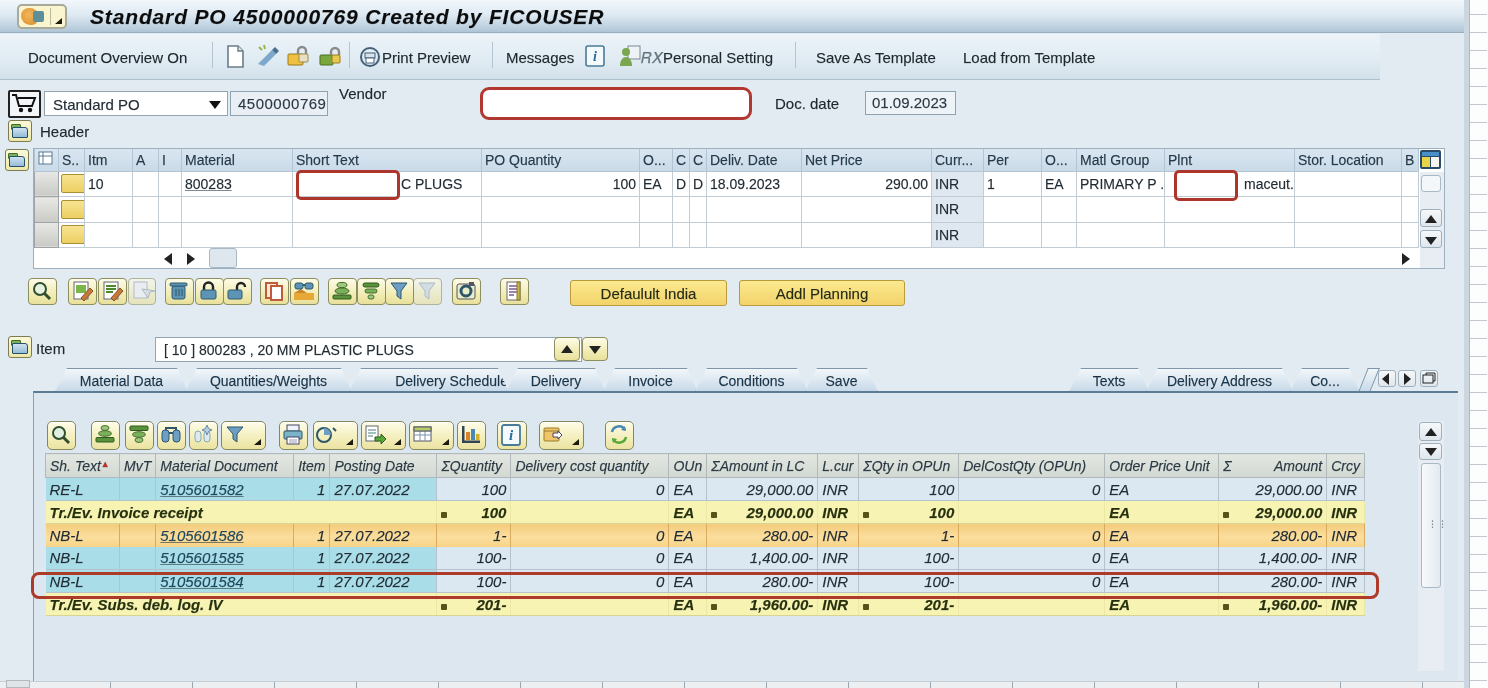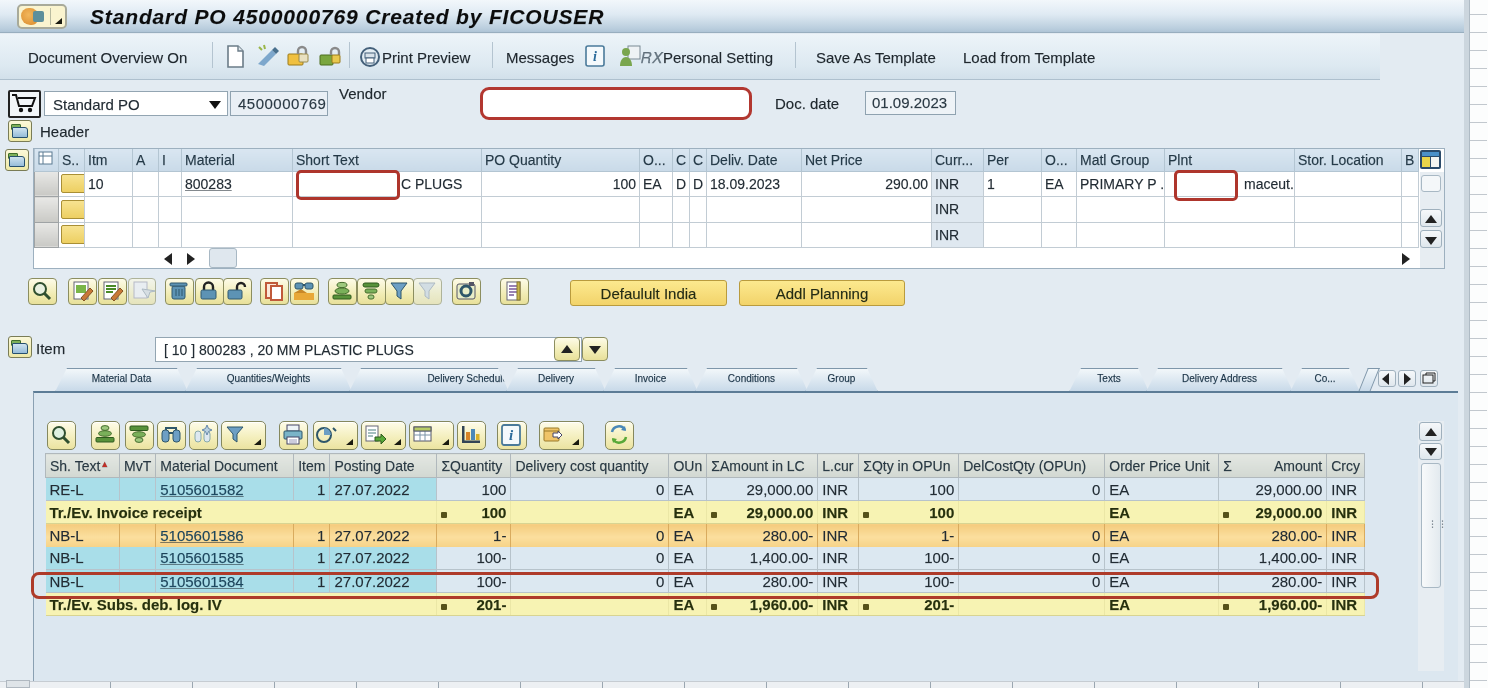--- a/index.html
+++ b/index.html
@@ -85,37 +85,37 @@
 
 
 .sapbtn { position:absolute; height:27px; border:1px solid #8c8e60; border-radius:4px;
   background:linear-gradient(#fdfbe8, #f1ecb4 60%, #e8e09a); }
 .ybtn { position:absolute; height:26px; border:1px solid #b99b3e; border-radius:3px;
   background:linear-gradient(#fce98f,#f2d36a); font-size:15px; color:#242c10; text-align:center; }
 
 
 #tabrow { left:46px; top:366px; width:1360px; height:26px; }
 .tab { position:absolute; top:2px; height:24px; background:linear-gradient(#f2f7fa,#c6d8e8);
-  border:1px solid #7e96aa; border-bottom:none; color:#17354c; font-size:10px; text-align:center;
+  border:1px solid #7e96aa; border-bottom:none; color:#17354c; font-size:14px; text-align:center;
   clip-path:polygon(12px 0, calc(100% - 11px) 0, 100% 100%, 0 100%); padding-top:4px; }
 .tab.sel { top:0; height:26px; background:linear-gradient(#a9c9e3,#85abcd);
   color:#0d2d52; font-weight:bold; }
 #panel { left:33px; top:391px; width:1425px; height:297px; background:#dce7f0;
   border-top:2px solid #5c7c96; border-left:1px solid #8aa0b2; }
 
 
 .aicon { position:absolute; top:28px; width:29px; height:29px; border:1px solid #85885e; border-radius:5px;
   background:linear-gradient(#fefce9,#f4efbe 55%, #ebe3a0); box-shadow:inset 0 1px 0 #fff; }
 .aicon.wdd { width:45px; }
 .aicon .dd { position:absolute; right:4px; bottom:4px; width:0; height:0;
   border-left:7px solid transparent; border-bottom:6px solid #1a1a10; }
 
 
 #alv { position:absolute; left:11px; top:60px; }
-#atable { border-collapse:collapse; table-layout:fixed; font-size:15px; }
+#atable { border-collapse:collapse; table-layout:fixed; font-size:15px;font-style:italic; }
 #atable th { background:linear-gradient(#e3e7e2,#d2d8d2); color:#2a3b46; font-weight:normal; text-align:left;
   border:1px solid #b0b8bc; height:24px; padding:0 4px; overflow:hidden; white-space:nowrap; font-size:14px; }
 tr.h24 td { height:23px; }
 tr.h23 td { height:23px; }
 #atable td {  padding:0 4px; overflow:hidden; white-space:nowrap;
   border-right:1px solid #b7c3cb; border-bottom:1px solid #b7c3cb; }
 #atable tr.doc td { background:#dce8f1; }
 #atable tr.doc td.cy { background:#a9dee9; }
 #atable tr.tot td { background:#f7f3b3; font-weight:bold; color:#27310a;
   border-right:1px solid #ebe7a6; border-bottom:1px solid #d8d492; }
@@ -467,21 +467,21 @@
       </div>
   </div>
 
   <div class="abs" id="tabrow">
     <div class="tab" style="left:9px;  width:133px;">Material Data</div>
     <div class="tab" style="left:139px; width:167px;">Quantities/Weights</div>
     <div class="tab" style="left:303px; width:160px;text-align:right;">Delivery Schedule</div>
     <div class="tab" style="left:460px; width:100px;">Delivery</div>
     <div class="tab" style="left:557px; width:95px;">Invoice</div>
     <div class="tab" style="left:649px; width:113px;">Conditions</div>
-    <div class="tab" style="left:759px; width:73px;">Group</div>
+    <div class="tab" style="left:759px; width:73px;">Save</div>
     <div class="tab" style="left:1023px; width:80px;">Texts</div>
     <div class="tab" style="left:1100px; width:147px;">Delivery Address</div>
     <div class="tab" style="left:1244px; width:70px;">Co...</div>
     <div class="abs" style="left:1317px; top:2px; width:12px; height:24px; background:linear-gradient(#f2f7fa,#c6d8e8); border:1px solid #7e96aa; border-bottom:none; transform:skewX(-22deg);"></div>
   </div>
   <div class="sbtn abs" style="left:1378px; top:370px; width:18px; height:17px;">
       <div class="arrow-left" style="left:3px; top:2px; border-right-width:7px;"></div>
     </div>
   <div class="sbtn abs" style="left:1398px; top:370px; width:18px; height:17px;">
       <div class="arrow-right" style="left:5px; top:2px; border-left-width:7px;"></div>

